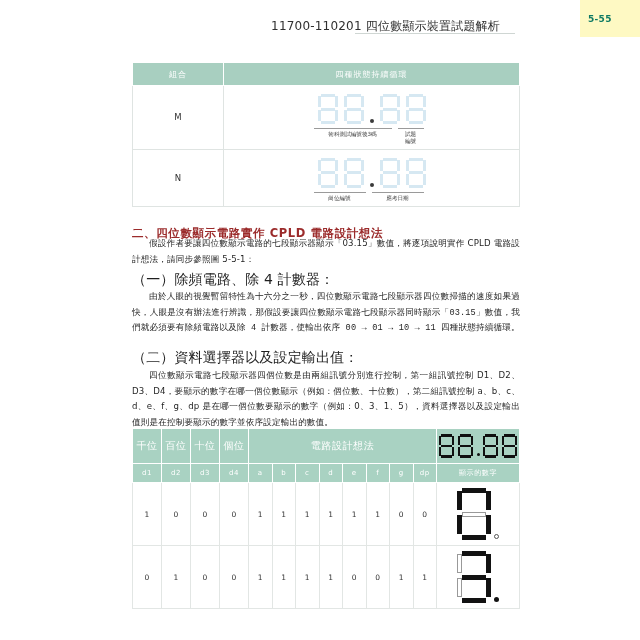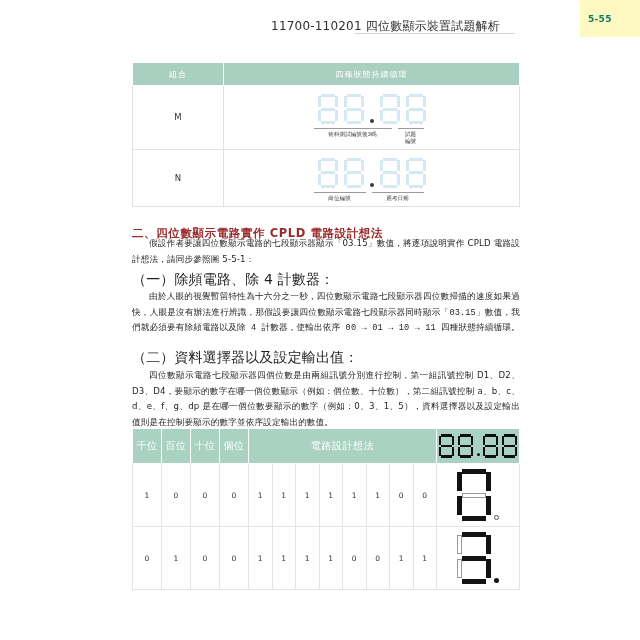--- a/index.html
+++ b/index.html
@@ -331,20 +331,35 @@
               <div class="seg-k seg-kv kB"></div>
               <div class="seg-k seg-kv kC"></div>
               <div class="seg-k seg-kh kD"></div>
               <div class="seg-k seg-kv kE"></div>
               <div class="seg-k seg-kv kF"></div>
               <div class="seg-k seg-kh kG"></div>
             </div>
           </div>
         </th>
       </tr>
+      <tr>
+        <th class="r2">d1</th>
+        <th class="r2">d2</th>
+        <th class="r2">d3</th>
+        <th class="r2">d4</th>
+        <th class="r2">a</th>
+        <th class="r2">b</th>
+        <th class="r2">c</th>
+        <th class="r2">d</th>
+        <th class="r2">e</th>
+        <th class="r2">f</th>
+        <th class="r2">g</th>
+        <th class="r2">dp</th>
+        <th class="r2">顯示的數字</th>
+      </tr>
     </thead>
   <tbody id="tbl2-body">
       <tr>
         <td>1</td>
         <td>0</td>
         <td>0</td>
         <td>0</td>
         <td>1</td>
         <td>1</td>
         <td>1</td>

